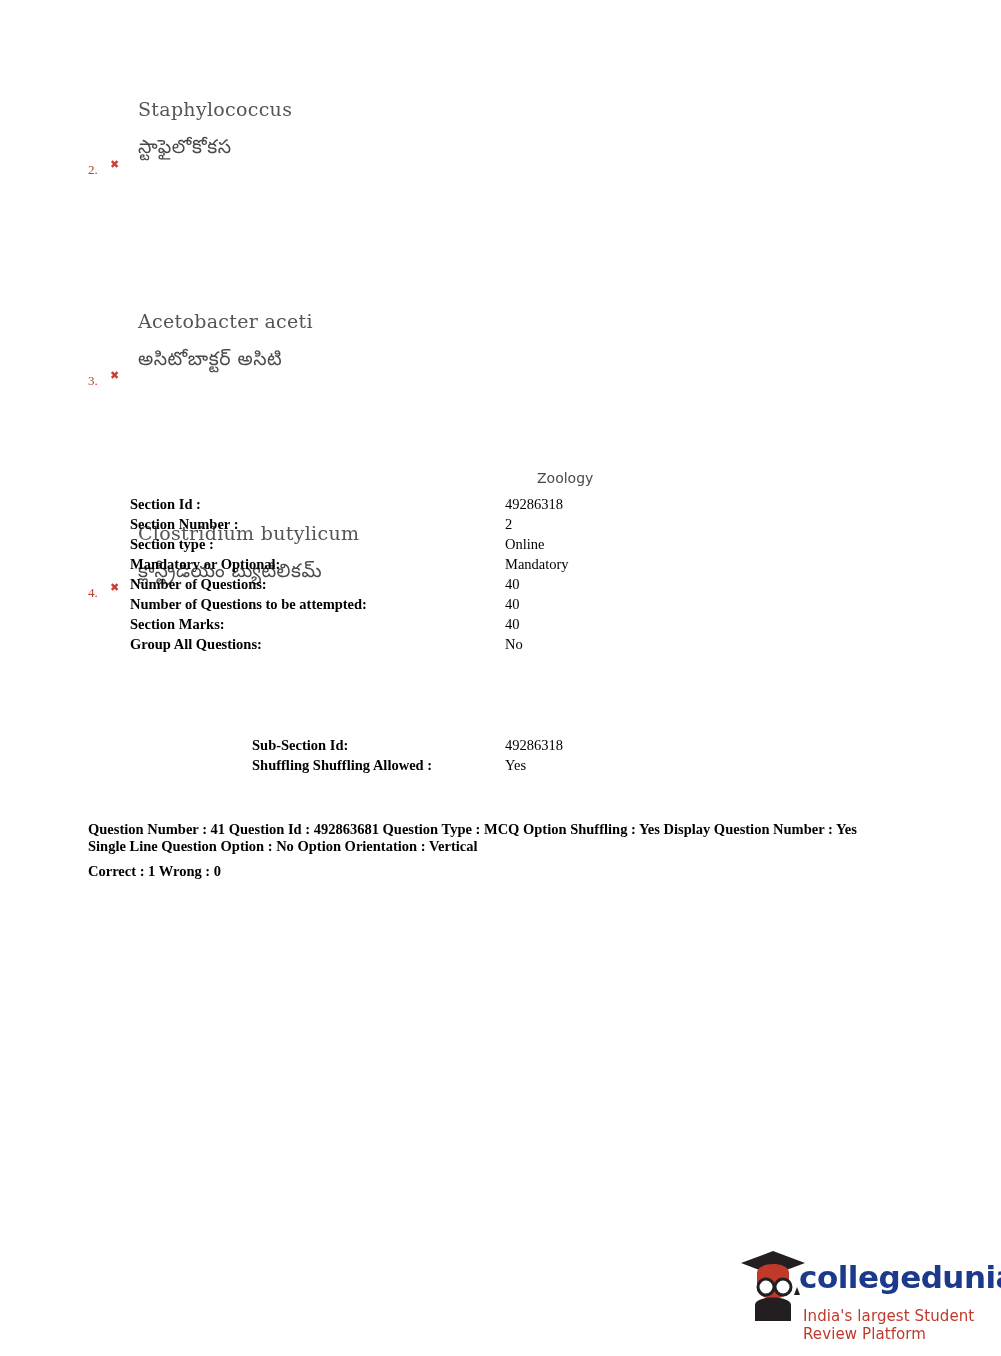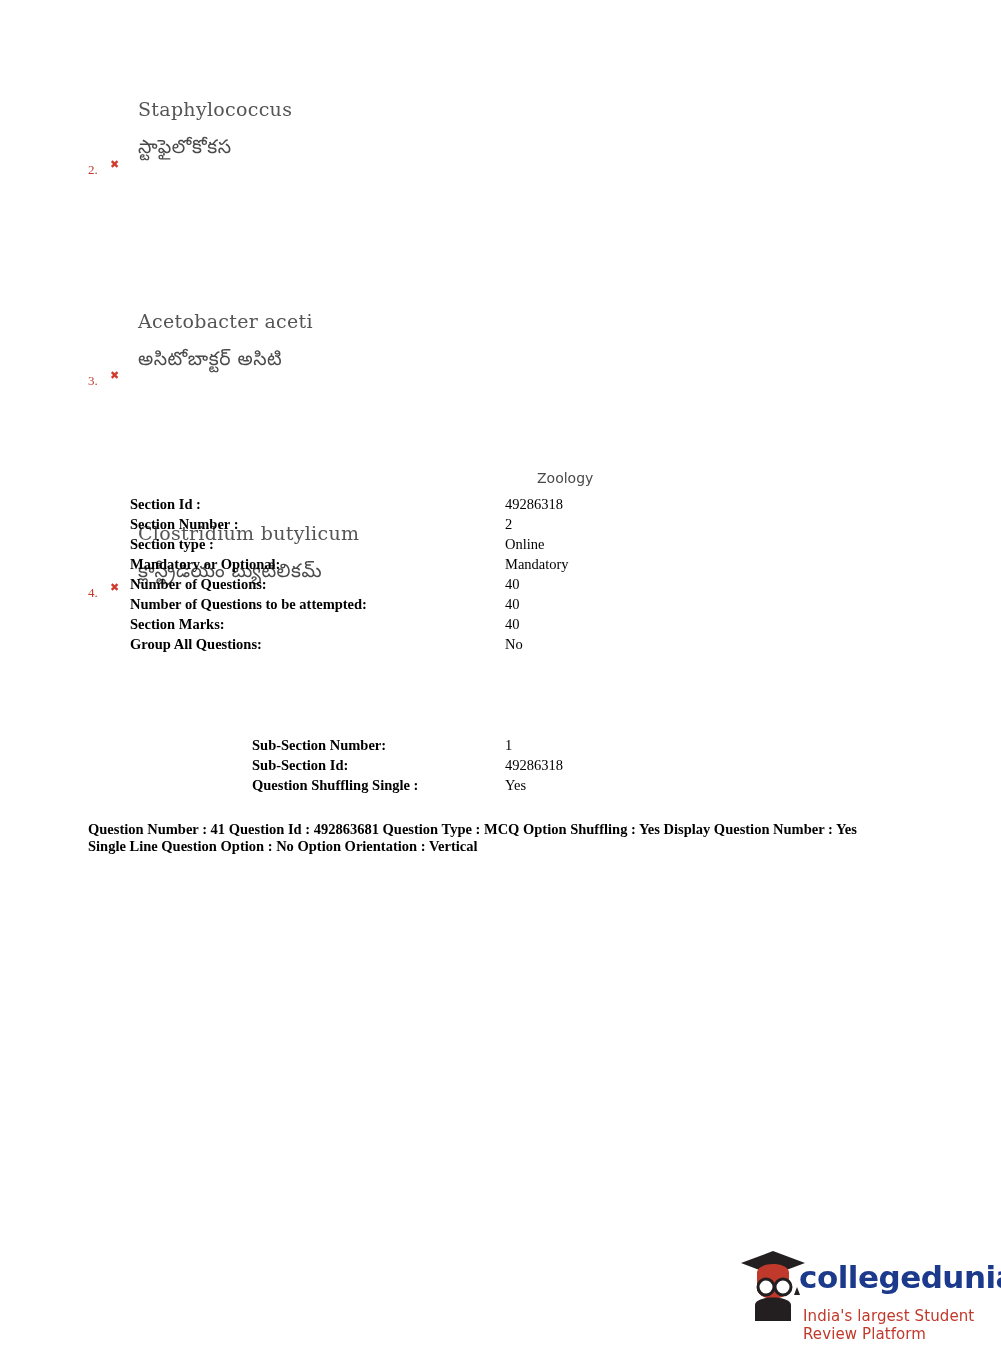--- a/index.html
+++ b/index.html
@@ -224,37 +224,34 @@
     <tr>
       <td class="k">Group All Questions:</td>
       <td class="v">No</td>
     </tr>
   </tbody>
 </table>
 
 <table class="sub-table">
   <tbody>
     <tr>
-      <td class="k">Sub-Section Number:</td>
-      <td class="v">1</td>
-    </tr>
-    <tr>
       <td class="k">Sub-Section Id:</td>
       <td class="v">49286318</td>
     </tr>
     <tr>
-      <td class="k">Question Shuffling Single :</td>
+      <td class="k">Shuffling Shuffling Allowed :</td>
       <td class="v">Yes</td>
     </tr>
   </tbody>
 </table>
 
 <div class="qmeta">
   <span class="line">Question Number : 41  Question Id : 492863681  Question Type : MCQ  Option Shuffling : Yes  Display Question Number : Yes</span>
   <span class="line">Single Line Question Option : No  Option Orientation : Vertical</span>
+  <span class="line line3">Correct : 1  Wrong : 0</span>
 </div>
 
 <div class="logo">
   <svg class="logo-mark" viewBox="0 0 72 78">
     <path d="M36 8 L68 20 L36 32 L4 20 Z" fill="#231f20"></path>
     <path d="M60 24 L60 44 L63 52 L57 52 L60 44" fill="#231f20"></path>
     <path d="M20 30 C20 18 52 18 52 30 L52 44 C52 60 20 60 20 44 Z" fill="#c0392b"></path>
     <path d="M18 62 C18 52 54 52 54 62 L54 78 L18 78 Z" fill="#231f20"></path>
     <circle cx="29" cy="44" r="8" fill="#ffffff" stroke="#231f20" stroke-width="3"></circle>
     <circle cx="46" cy="44" r="8" fill="#ffffff" stroke="#231f20" stroke-width="3"></circle>

